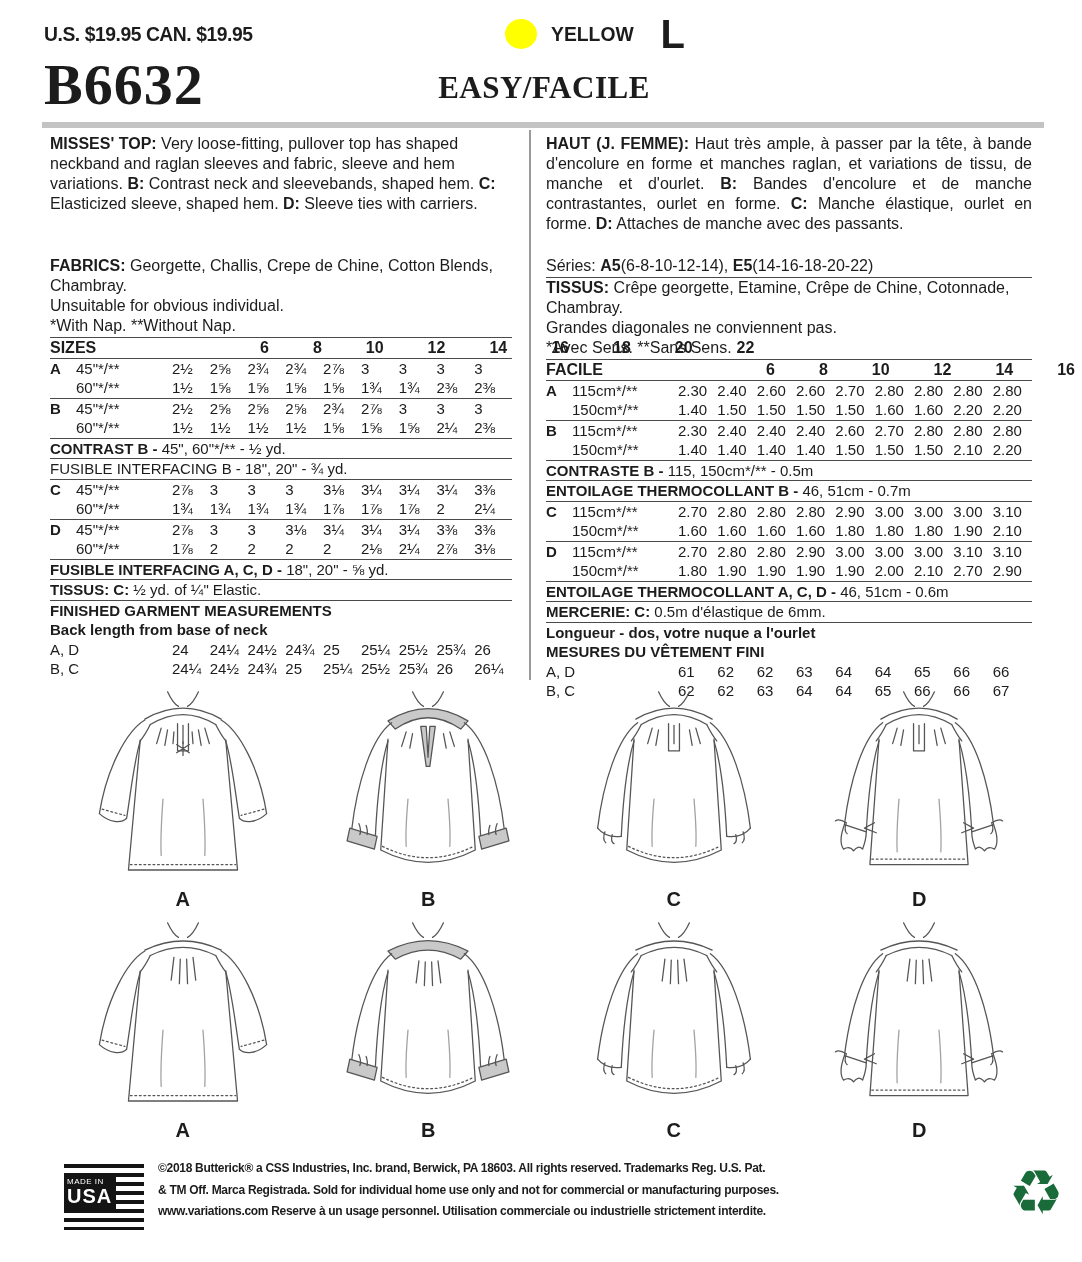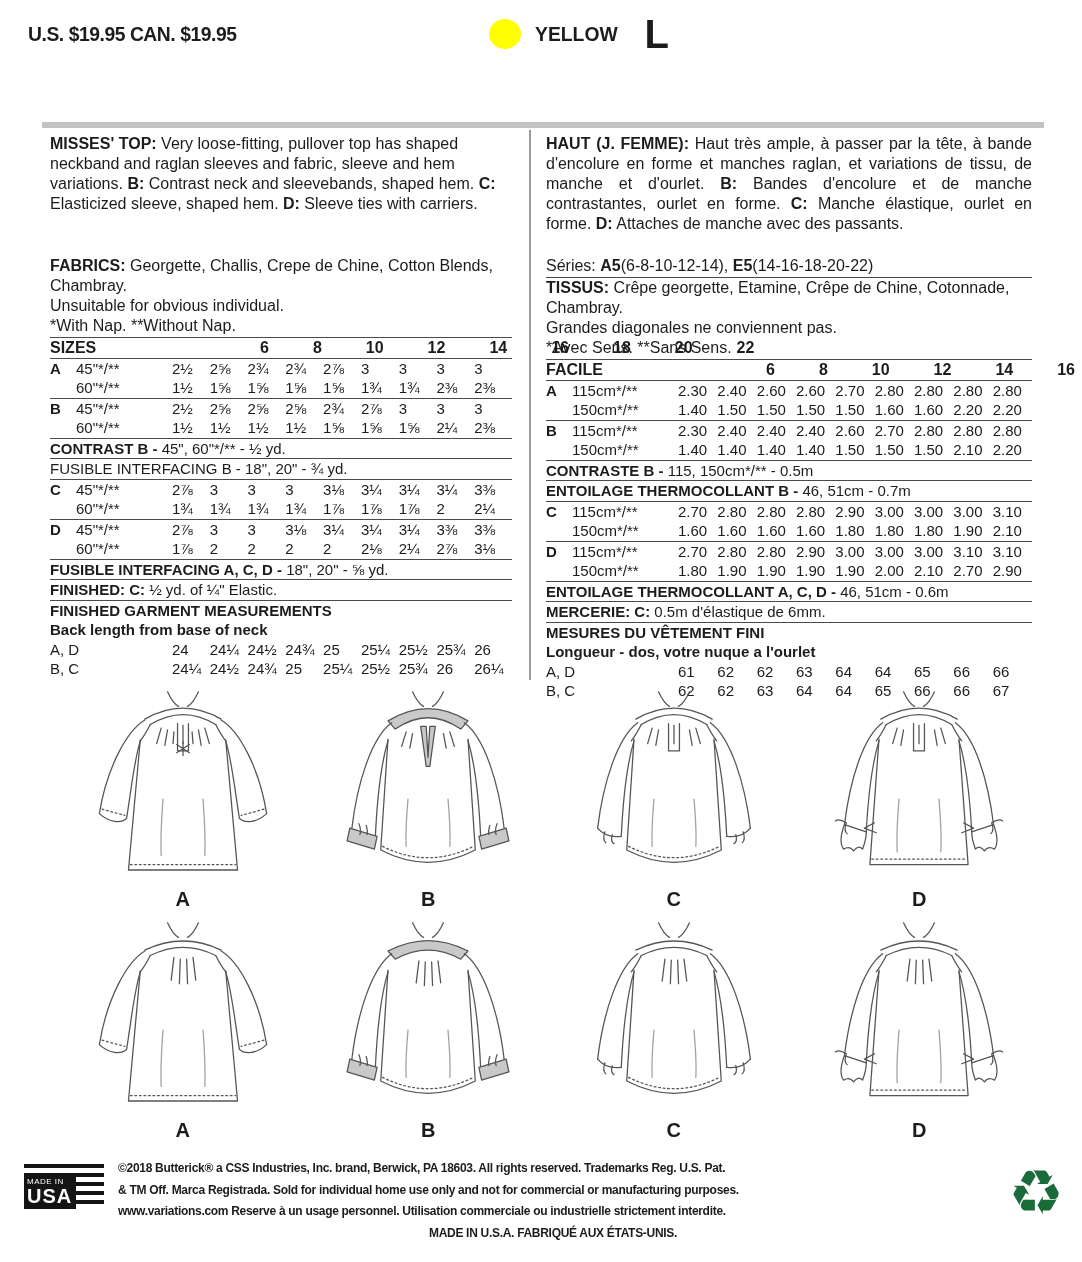--- a/index.html
+++ b/index.html
@@ -2,21 +2,21 @@
 <html><head>
 <meta charset="utf-8">
 <style>
   html,body{margin:0;padding:0;background:#888;}
   .page{
     position:relative;width:1082px;height:1262px;background:#fff;
     font-family:"Liberation Sans",sans-serif;color:#1c1c1c;overflow:hidden;
     margin:0 auto;
   }
   
-  .hdr{position:absolute;left:28px;top:14px;right:38px;height:108px;}
+  .hdr{position:absolute;left:44px;top:14px;right:38px;height:108px;}
   .price-row{display:flex;align-items:center;gap:14px;height:40px;}
   .price{font-weight:700;font-size:21px;letter-spacing:-0.5px;transform:scaleX(.92);transform-origin:left;white-space:nowrap;}
   .dot{width:32px;height:30px;border-radius:50%;margin-left:220px;}
   .colorname{font-weight:700;font-size:21px;transform:scaleX(.92);transform-origin:left;}
   .sizeletter{font-weight:700;font-size:40px;line-height:30px;margin-left:6px;}
   .num-row{position:relative;height:64px;}
   .pnum{font-family:"Liberation Serif",serif;font-weight:700;font-size:58px;line-height:62px;letter-spacing:1px;}
   .easy{position:absolute;left:0;right:0;top:16px;text-align:center;font-family:"Liberation Serif",serif;font-weight:700;font-size:31px;letter-spacing:.5px;}
   .top-band{position:absolute;left:42px;right:38px;top:122px;height:6px;background:#c3c3c3;}
   
@@ -43,41 +43,45 @@
   .fig-row{display:flex;height:231px;}
   .fig-cell{flex:1;display:flex;flex-direction:column;align-items:center;justify-content:flex-start;}
   .fig-cell svg{width:226px;height:200px;}
   .fig-label{font-weight:700;font-size:20px;line-height:22px;margin-top:-2px;}
   .art{fill:none;stroke:#555;stroke-width:1.4;stroke-linecap:round;stroke-linejoin:round;}
   .gray{fill:#c9c9c9;}
   .dash{stroke-dasharray:2,3;}
   .soft{opacity:.55;}
   
   .footer{position:absolute;left:24px;right:10px;top:1158px;height:96px;display:flex;align-items:flex-start;}
-  .usa-logo{width:80px;height:44px;position:relative;flex:0 0 auto;margin-top:6px;
-    background:repeating-linear-gradient(#141414 0 4px,#fff 4px 9px);}
+  .usa-logo{width:80px;height:66px;position:relative;flex:0 0 auto;margin-top:6px;
+    background:repeating-linear-gradient(#141414 0 4px,#fff 4px 9px);margin-left:40px;}
   .usa-inner{position:absolute;left:0;top:9px;width:52px;height:36px;background:#141414;color:#fff;
     display:flex;flex-direction:column;justify-content:center;padding-left:3px;box-sizing:border-box;}
   .usa-madein{font-size:8px;letter-spacing:.5px;line-height:9px;}
   .usa-usa{font-weight:700;font-size:20px;line-height:20px;letter-spacing:1px;}
   .fine{flex:1;padding:0 12px 0 14px;font-size:12px;line-height:21.5px;font-weight:600;letter-spacing:-0.3px;}
   .fine .center{text-align:center;font-weight:700;}
   .recycle{flex:0 0 auto;width:72px;text-align:center;color:#1a6b3a;font-size:62px;line-height:66px;margin-top:2px;}
 </style>
 </head>
 <body>
 
 <div class="page">
 
   <div class="hdr">
     <div class="price-row">
       <span class="price">U.S. $19.95 CAN. $19.95</span>
       <span class="dot" style="background:#ffff00;"></span>
       <span class="colorname">YELLOW</span>
       <span class="sizeletter">L</span>
+    </div>
+    <div class="num-row">
+      <span class="pnum">B6632</span>
+      <span class="easy">EASY/FACILE</span>
     </div>
   </div>
   <div class="top-band"></div>
 
   <div class="cols">
     <div class="vdiv"></div>
 
     <div class="col colL">
       <div class="desc"><span style="font-weight: 700;">MISSES' TOP:</span><span> Very loose-fitting, pullover top has shaped neckband and raglan sleeves and fabric, sleeve and hem variations. </span><span style="font-weight: 700;">B:</span><span> Contrast neck and sleevebands, shaped hem. </span><span style="font-weight: 700;">C:</span><span> Elasticized sleeve, shaped hem. </span><span style="font-weight: 700;">D:</span><span> Sleeve ties with carriers.</span></div>
       <div class="pline"><span style="font-weight: 700;">FABRICS:</span><span> Georgette, Challis, Crepe de Chine, Cotton Blends, Chambray.</span></div>
@@ -203,21 +207,21 @@
             <span>2</span>
             <span>2⅛</span>
             <span>2¼</span>
             <span>2⅞</span>
             <span>3⅛</span>
           </div>
           <div class="trow note rule">
             <div class="full"><span style="font-weight: 700;">FUSIBLE INTERFACING A, C, D - </span><span>18", 20" - ⅝ yd.</span></div>
           </div>
           <div class="trow note rule">
-            <div class="full"><span style="font-weight: 700;">FINISHED: C:</span><span> ½ yd. of ¼" Elastic.</span></div>
+            <div class="full"><span style="font-weight: 700;">TISSUS: C:</span><span> ½ yd. of ¼" Elastic.</span></div>
           </div>
           <div class="trow heading">
             <div class="full"><span style="font-weight: 700;">FINISHED GARMENT MEASUREMENTS</span></div>
           </div>
           <div class="trow heading">
             <div class="full"><span style="font-weight: 700;">Back length from base of neck</span></div>
           </div>
           <div class="trow meas">
             <span class="span2">A, D</span>
             <span>24</span>
@@ -374,24 +378,24 @@
             <span>2.70</span>
             <span>2.90</span>
           </div>
           <div class="trow note rule">
             <div class="full"><span style="font-weight: 700;">ENTOILAGE THERMOCOLLANT A, C, D - </span><span>46, 51cm - 0.6m</span></div>
           </div>
           <div class="trow note rule">
             <div class="full"><span style="font-weight: 700;">MERCERIE: C:</span><span> 0.5m d'élastique de 6mm.</span></div>
           </div>
           <div class="trow heading">
+            <div class="full"><span style="font-weight: 700;">Longueur - dos, votre nuque a l'ourlet</span></div>
+          </div>
+          <div class="trow heading">
             <div class="full"><span style="font-weight: 700;">MESURES DU VÊTEMENT FINI</span></div>
-          </div>
-          <div class="trow heading">
-            <div class="full"><span style="font-weight: 700;">Longueur - dos, votre nuque a l'ourlet</span></div>
           </div>
           <div class="trow meas">
             <span class="span2">A, D</span>
             <span>61</span>
             <span>62</span>
             <span>62</span>
             <span>63</span>
             <span>64</span>
             <span>64</span>
             <span>65</span>
@@ -590,18 +594,17 @@
     <div class="usa-logo">
       <div class="usa-inner">
         <span class="usa-madein">MADE IN</span>
         <span class="usa-usa">USA</span>
       </div>
     </div>
     <div class="fine">
       <div><span>©2018 </span><span style="font-weight: 700;">Butterick® a CSS Industries, Inc. brand,</span><span> Berwick, PA 18603. All rights reserved. Trademarks Reg. U.S. Pat.</span></div>
       <div><span>&amp; TM Off. Marca Registrada. Sold for individual home use only and not for commercial or manufacturing purposes.</span></div>
       <div><span style="font-weight: 700;">www.variations.com</span><span> Reserve à un usage personnel. Utilisation commerciale ou industrielle strictement interdite.</span></div>
-      <div class="center"><span style="font-weight: 700;">MADE IN U.S.A.  FABRIQUÉ AUX ÉTATS-UNIS.</span></div>
     </div>
     <div class="recycle" style="color: rgb(26, 107, 58);">♻</div>
   </div>
 
 </div>
 
 </body></html>

